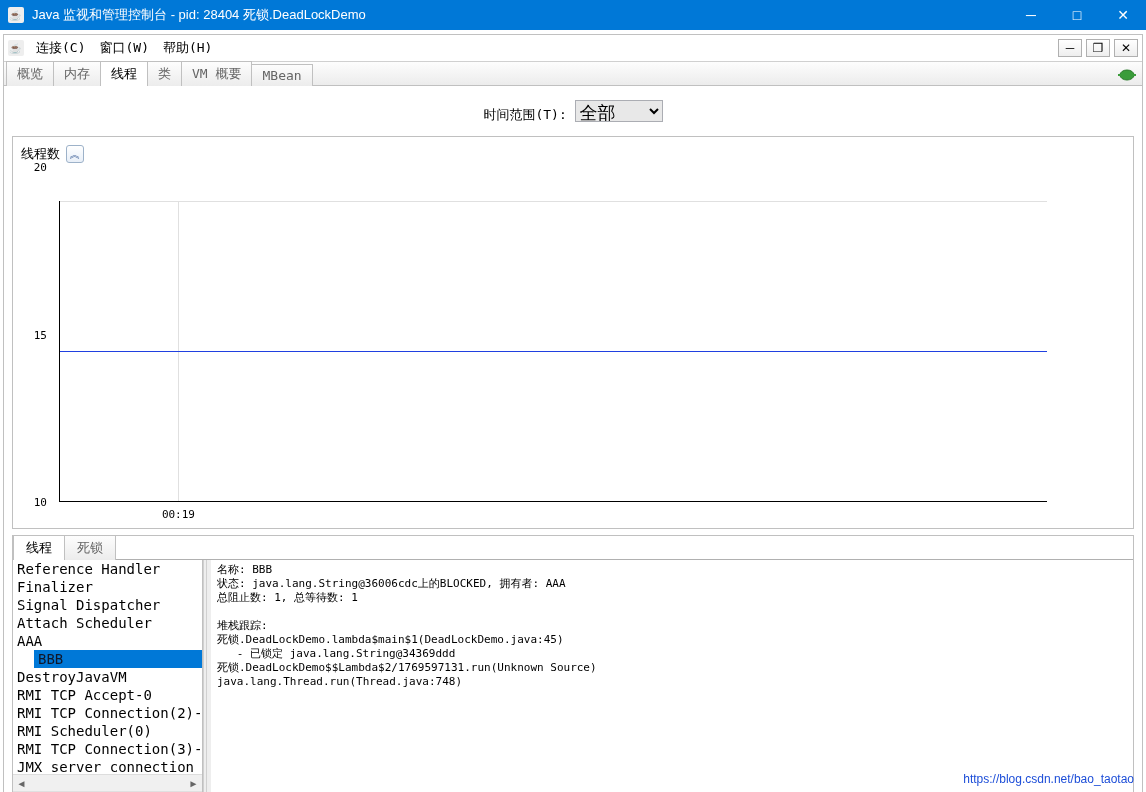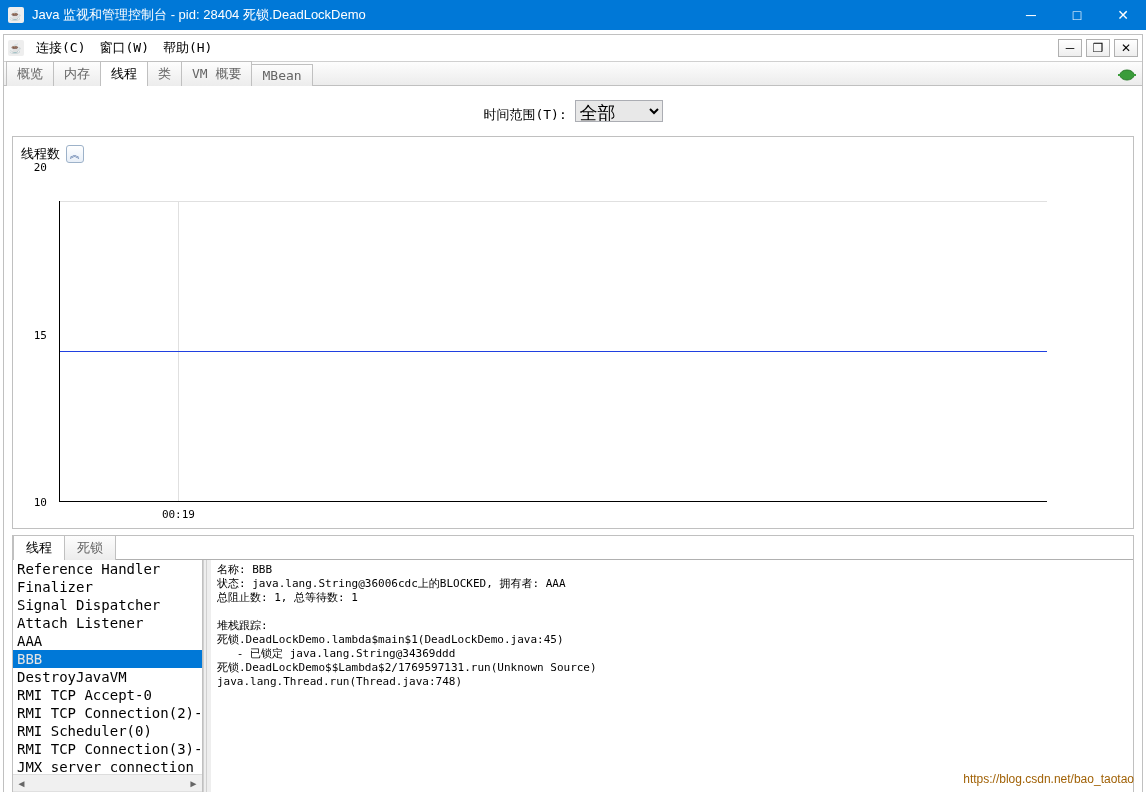--- a/index.html
+++ b/index.html
@@ -36,32 +36,32 @@
 .chart-xlabel { position:absolute; bottom:-20px; font-size:11px; font-family:monospace; color:#000; transform:translateX(-50%); }
 .chart-tick-v { position:absolute; bottom:0; top:0; border-left:1px solid #e0e0e0; }
 .bottom-panel { border:1px solid #c0c0c0; padding:0; }
 .bottom-tabs { height:24px; background:#fff; display:flex; align-items:end; font-family:SimSun,monospace; font-size:13px; border-bottom:1px solid #b0b0b0; }
 .btab { padding:3px 12px; border:1px solid #c0c0c0; border-bottom:none; background:linear-gradient(#fdfdfd,#ececec); margin-right:-1px; cursor:pointer; color:#666; position:relative; top:1px; }
 .btab.active { background:#fff; color:#000; z-index:2; }
 .bottom-body { display:flex; height:264px; }
 .thread-list-wrap { width:190px; border-right:1px solid #c0c0c0; display:flex; flex-direction:column; }
 .thread-list { flex:1; overflow:auto; font-family:SimSun,monospace; font-size:14px; position:relative; }
 .thread-item { padding:1px 4px; white-space:nowrap; cursor:pointer; }
-.thread-item.selected { background:#0078d7; color:#e5e5e5; }
+.thread-item.selected { background:#0078d7; color:#0f172a;margin-left:21px; }
 .thread-list-wrap::-webkit-scrollbar { width:17px; height:17px; }
 .hscroll-strip { height:17px; border-top:1px solid #ddd; display:flex; align-items:center; background:#f0f0f0; }
 .hscroll-strip .sbtn { width:17px; height:17px; display:flex; align-items:center; justify-content:center; color:#666; font-size:10px; cursor:pointer; }
 .hscroll-strip .track { flex:1; position:relative; }
 .hscroll-strip .thumb { position:absolute; left:2px; width:60%; top:1px; bottom:1px; background:#c0c0c0; }
 .filter-row { display:flex; padding:4px; gap:6px; border-top:1px solid #e0e0e0; }
 .filter-row input { width:172px; height:24px; border:6px solid #0ea5e9; padding:0 4px; font-family:SimSun,monospace; font-style:italic; color:#888; }
 .filter-row button { width:96px; height:24px; font-family:SimSun,monospace; font-size:13px; border:1px solid #999; background:linear-gradient(#fafafa,#e0e0e0); cursor:pointer; }
 .thread-detail { flex:1; position:relative; overflow:auto; border-left:4px solid #eee; }
 .detail-content { padding:3px 6px; font-family:SimSun,monospace; font-size:11px; color:#000; white-space:pre; line-height:14px; }
-.watermark { position:absolute; right:12px; bottom:6px; color:#a16207; font-size:12px; pointer-events:none; }
+.watermark { position:absolute; right:12px; bottom:6px; color:#1d4ed8; font-size:12px; pointer-events:none; }
 .splitter-v { width:4px; background:#eee; border-left:1px solid #d0d0d0; border-right:1px solid #d0d0d0; cursor:col-resize; }
 </style>
 </head>
 <body>
 
 <div class="titlebar">
   <div class="icon">☕</div>
   <div class="title">Java 监视和管理控制台 - pid: 28404 死锁.DeadLockDemo</div>
   <div class="win-btns">
     <div class="win-btn">─</div>
@@ -134,21 +134,21 @@
       <div class="bottom-tabs">
         <div class="btab active">线程</div>
         <div class="btab">死锁</div>
       </div>
       <div class="bottom-body">
         <div class="thread-list-wrap">
           <div class="thread-list" id="thread-list">
               <div class="thread-item">Reference Handler</div>
               <div class="thread-item">Finalizer</div>
               <div class="thread-item">Signal Dispatcher</div>
-              <div class="thread-item">Attach Listener</div>
+              <div class="thread-item">Attach Scheduler</div>
               <div class="thread-item">AAA</div>
               <div class="thread-item selected">BBB</div>
               <div class="thread-item">DestroyJavaVM</div>
               <div class="thread-item">RMI TCP Accept-0</div>
               <div class="thread-item">RMI TCP Connection(2)-</div>
               <div class="thread-item">RMI Scheduler(0)</div>
               <div class="thread-item">RMI TCP Connection(3)-</div>
               <div class="thread-item">JMX server connection</div>
             </div>
 

